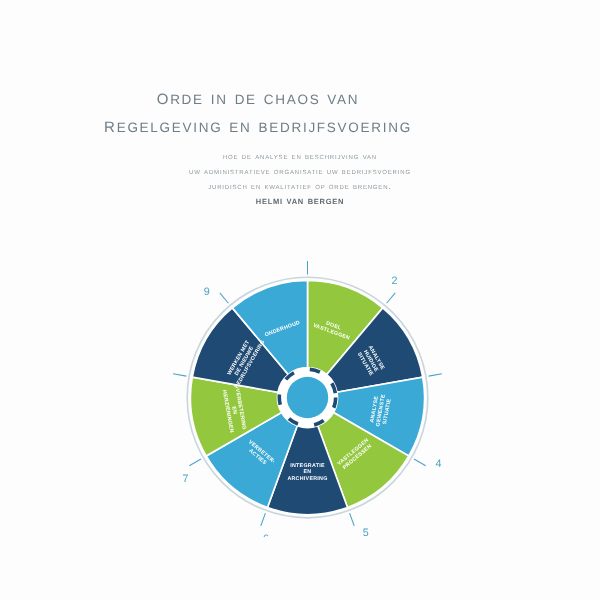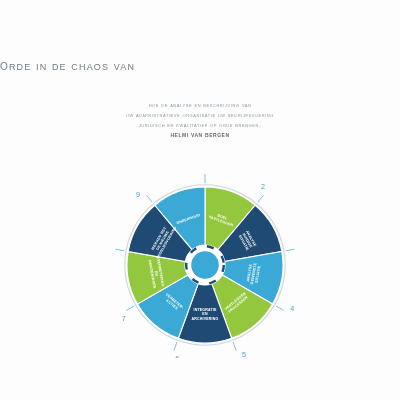--- a/index.html
+++ b/index.html
@@ -21,20 +21,21 @@
     background: #fdfdfd;
     box-sizing: border-box;
   }
 
   
   #title-block {
     position: absolute;
     left: 0;
     top: 56px;
     width: 344px;
+    text-align: center;
   }
 
   .title-line {
     font-family: "Liberation Sans", sans-serif;
     font-size: 12.5px;
     letter-spacing: 1.15px;
     color: #6f7d86;
     font-weight: 400;
     line-height: 19px;
     white-space: nowrap;
@@ -100,20 +101,21 @@
   }
   .tick { stroke: #4aa3c7; stroke-width: 0.7; }
 </style>
 </head>
 <body>
 
 <div id="cover">
 
   <div id="title-block">
     <div class="title-line">Orde in de chaos van</div>
+    <div class="title-line">regelgeving en bedrijfsvoering</div>
   </div>
 
   <div id="subtitle-block">
     <div class="subtitle-line">Hoe de analyse en beschrijving van</div>
     <div class="subtitle-line">uw Administratieve Organisatie uw bedrijfsvoering</div>
     <div class="subtitle-line">juridisch en kwalitatief op orde brengen.</div>
   </div>
 
   <div id="author">Helmi van Bergen</div>
 

